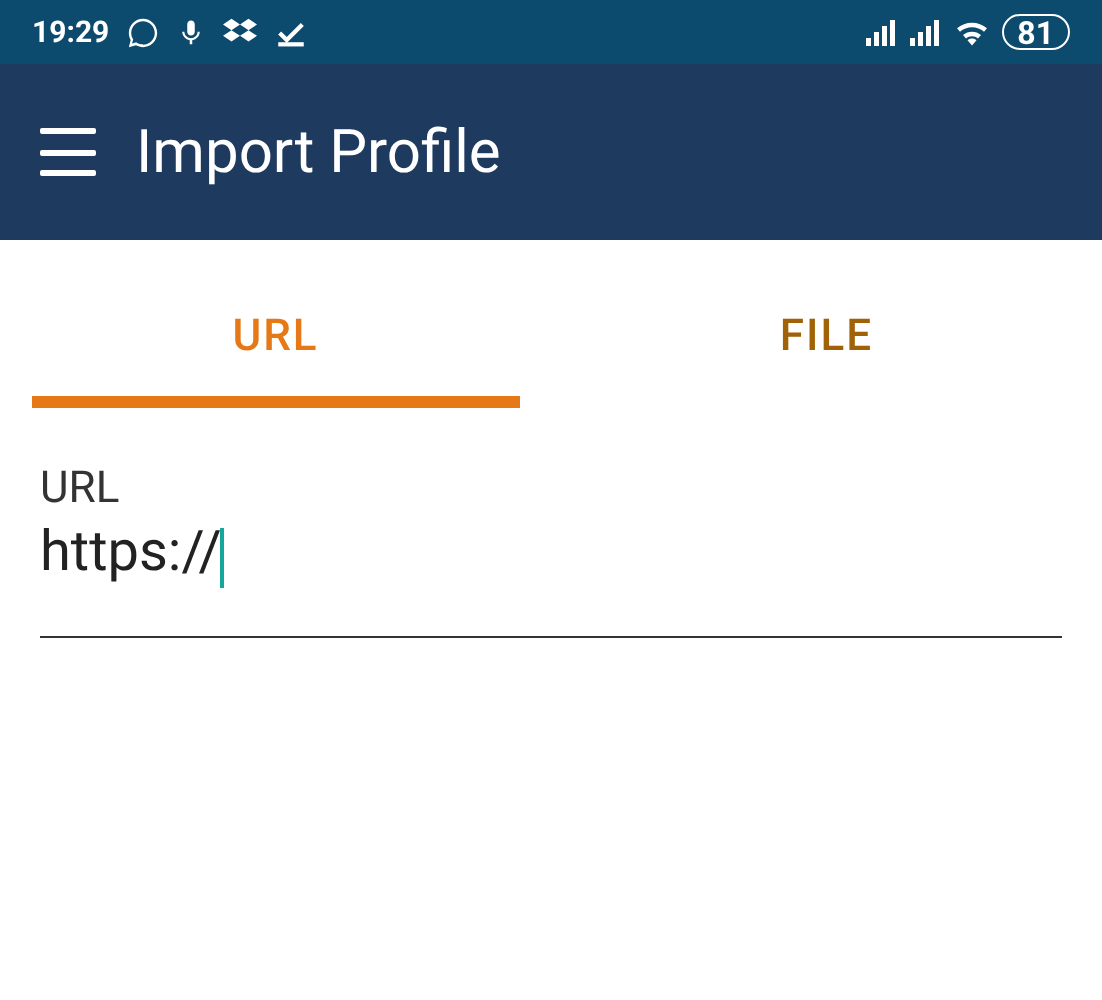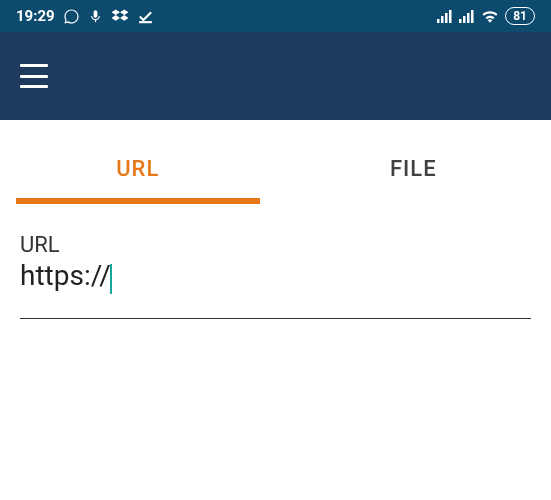--- a/index.html
+++ b/index.html
@@ -36,21 +36,21 @@
       gap: 6px;
     }
     .status-icon {
       display: inline-flex;
       align-items: center;
     }
     .battery-pill {
       border: 1.5px solid #fff;
       border-radius: 10px;
       padding: 0px 7px;
-      font-size: 12px;
+      font-size: 16px;
       display: flex;
       align-items: center;
       height: 18px;
       text-align: center;
     }
     .app-bar {
       background: #1e3a5f;
       height: 88px;
       display: flex;
       align-items: center;
@@ -89,21 +89,21 @@
       font-size: 22px;
       letter-spacing: 1px;
       cursor: pointer;
       position: relative;
     }
     .tab.active {
       color: #e67817;
       font-weight: 500;
     }
     .tab.inactive {
-      color: #404040;
+      color: #a16207;
       font-weight: 500;
     }
     .tab-indicator {
       position: absolute;
       bottom: 0;
       left: 16px;
       right: 16px;
       height: 6px;
       background: #e67817;
     }
@@ -197,20 +197,21 @@
     </span>
   </div>
 </div>
 
 <div class="app-bar">
   <div class="hamburger">
     <div></div>
       <div></div>
       <div></div>
   </div>
+  <div class="app-title">Import Profile</div>
 </div>
 
 <div class="tabs">
   <div class="tab active">
     <span>URL</span>
     <div class="tab-indicator"></div>
   </div>
   <div class="tab inactive">
     <span>FILE</span>
   </div>

